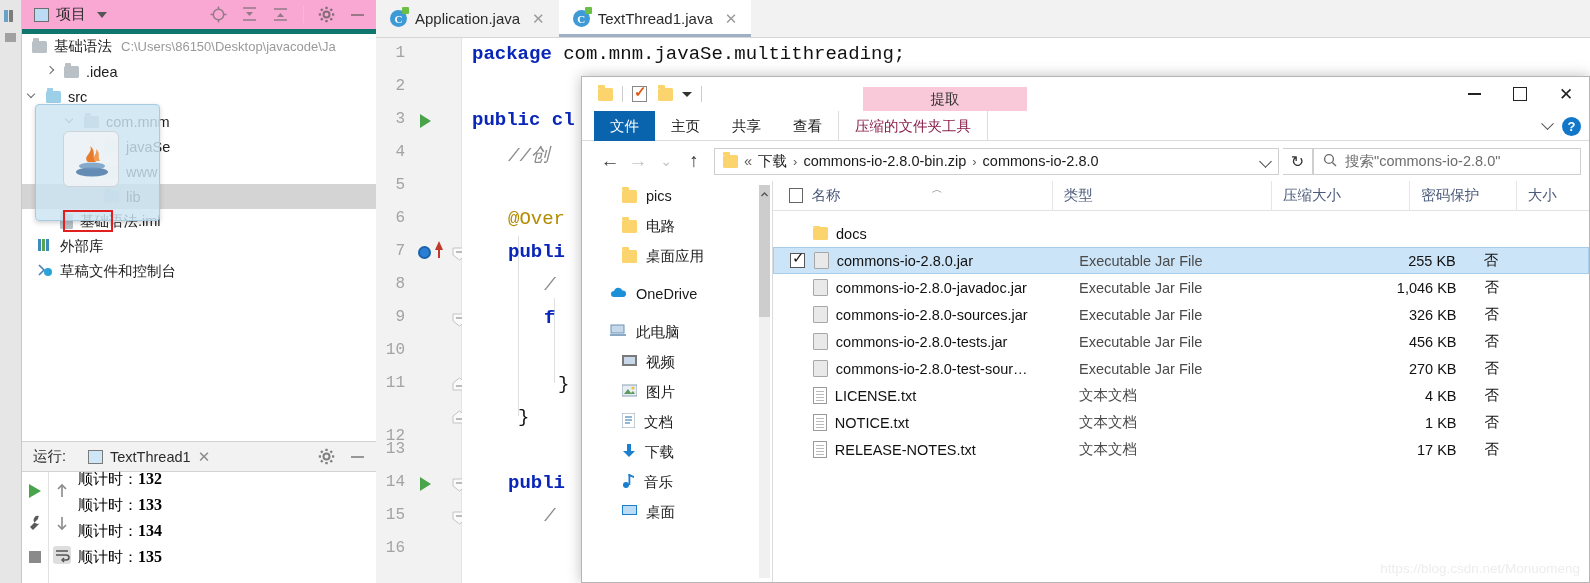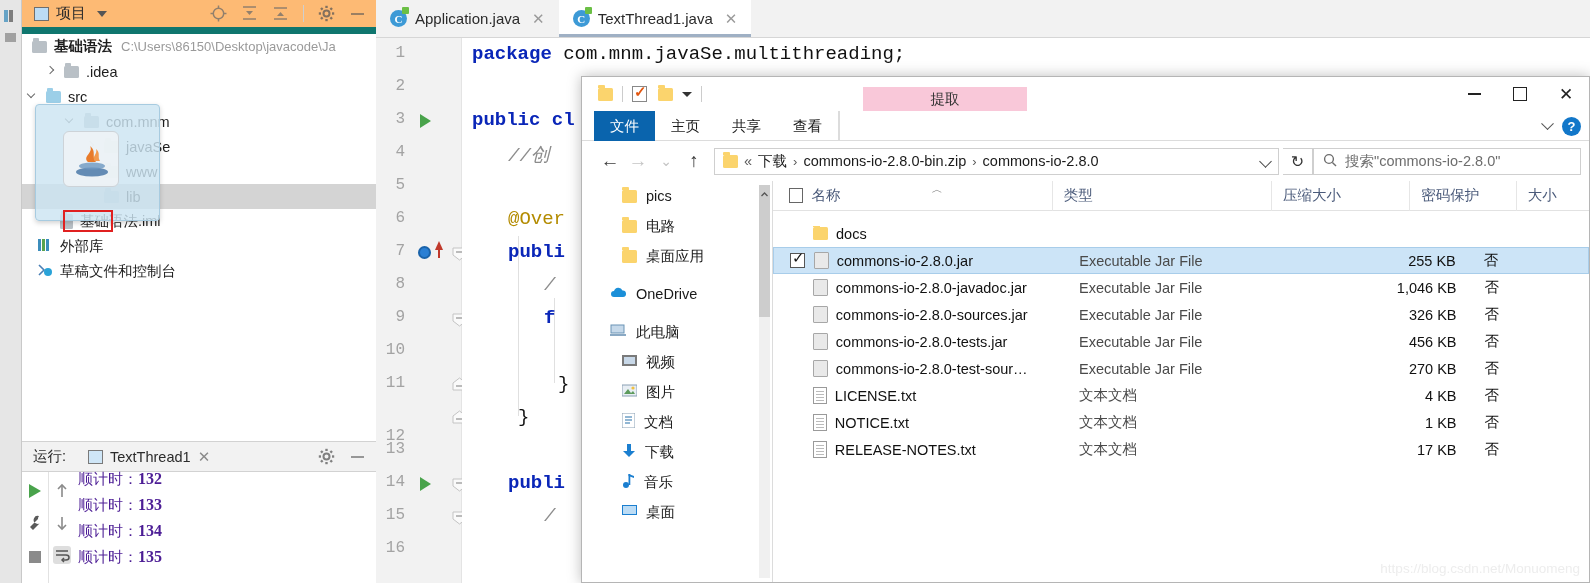--- a/index.html
+++ b/index.html
@@ -9,21 +9,21 @@
 
   
   .ide { position:absolute; inset:0; background:#fff; }
 
   .left-strip { position:absolute; left:0; top:0; width:22px; height:583px;
                 background:#e6e6e6; border-right:1px solid #c9c9c9; }
   .strip-ic { position:absolute; left:3px; width:16px; height:16px; opacity:.75; }
 
   
   .proj-head { position:absolute; left:22px; top:0; width:354px; height:34px;
-               background:#fdba74; border-bottom:7px solid #0f766e;
+               background:#f9a8d4; border-bottom:5px solid #0f766e;
                display:flex; align-items:center; }
   .proj-title { display:flex; align-items:center; gap:7px; margin-left:12px; }
   .proj-sq { width:15px; height:14px; border:1.4px solid #6e6e6e; background:#bcdcf5; }
   .proj-lbl { font-size:15px; color:#2b2b2b; }
   .caret-dn { width:0;height:0;border-left:5px solid transparent;border-right:5px solid transparent;
               border-top:6px solid #555; margin-left:4px; }
   .head-tools { margin-left:auto; display:flex; align-items:center; gap:14px; margin-right:10px; }
   .ht { width:17px; height:17px; position:relative; opacity:.72; cursor:pointer; }
   .sep-v { width:1px; height:17px; background:#cfcfcf; }
 
@@ -37,21 +37,21 @@
                 transform:rotate(-45deg); }
   .arw.open::before{ transform:rotate(45deg); left:2px; top:1px;}
   .arw.none::before{ display:none; }
   .fold { width:15px; height:12px; border-radius:1.5px; flex:0 0 auto; position:relative; }
   .fold::before{ content:""; position:absolute; left:1px; top:-3px; width:6px; height:3px; border-radius:1px 1px 0 0; background:inherit;}
   .f-blue{ background:#9ccfe8; } .f-orange{ background:#f0a878; } .f-gray{ background:#b9c0c6;}
   .row .tx { margin-left:7px; }
   .row.hl-yellow { background:#fcf8e4; }
   .row.hl-gray { background:#d4d4d4; }
   .muted { color:#9a9a9a; font-size:13px; margin-left:9px; }
-  .b { font-weight:bold;text-align:right; }
+  .b { font-weight:normal;text-align:right; }
 
   
   .drag-box { position:absolute; left:35px; top:104px; width:125px; height:117px;
               background:rgba(204,228,242,.82); border:1px solid #a7cbe0; border-radius:4px;
               box-shadow:0 2px 5px rgba(0,0,0,.18); }
   .drag-ico { position:absolute; left:63px; top:131px; width:56px; height:56px;
               background:rgba(240,243,246,.86); border:1px solid #cdd3d8; border-radius:6px; }
   .drag-ico svg { position:absolute; left:6px; top:6px; }
   .lib-outline { position:absolute; left:63px; top:210px; width:50px; height:22px;
                  border:2px solid #e02020; }
@@ -64,21 +64,21 @@
   .run-tab { display:flex; align-items:center; gap:7px; margin-left:22px; position:relative; }
   .run-tab::after{ content:""; position:absolute; left:-6px; bottom:-9px; right:-22px; height:3px; background:#a6b4c4; }
   .run-sq { width:15px; height:14px; border:1.4px solid #7a7a7a; background:#cfe6f7; }
   .xclose { color:#8a8a8a; font-size:15px; }
   .run-tools { margin-left:auto; display:flex; align-items:center; gap:14px; margin-right:10px; }
 
   .run-body { position:absolute; left:22px; top:472px; width:354px; height:111px; background:#fff; }
   .run-side { position:absolute; left:0; top:0; width:26px; height:111px; }
   .run-side2 { position:absolute; left:26px; top:0; width:26px; height:111px; border-left:1px solid #e2e2e2;}
   .rbtn { position:absolute; left:4px; width:18px; height:18px; }
-  .console { position:absolute; left:56px; top:-6px; font-size:15px; color:#4c1d95;
+  .console { position:absolute; left:56px; top:-6px; font-size:15px; color:#000000;
              font-family:"Liberation Serif", serif; }
   .cline { height:26px; line-height:26px; }
   .cline b { font-weight:bold; font-size:16px; }
 
   
   .ed-tabs { position:absolute; left:376px; top:0; width:1214px; height:38px;
              background:#f2f2f2; border-bottom:1px solid #d6d6d6; display:flex; align-items:flex-end; }
   .ed-tab { height:37px; display:flex; align-items:center; gap:8px; padding:0 14px;
             font-size:15px; color:#2b2b2b; position:relative; }
   .ed-tab.active { background:#fff; }
@@ -533,20 +533,21 @@
    </div>
 
    <div class="ribbon">
      <div class="ctx-hdr">提取</div>
      <div class="rb-tabs">
        <span class="rb file">文件</span>
        <span class="rb">主页</span>
        <span class="rb">共享</span>
        <span class="rb">查看</span>
        <span class="rb-div"></span>
+       <span class="rb ctx">压缩的文件夹工具</span>
        <span class="rb-div"></span>
      </div>
      <div class="rb-right">
        <span class="chev-sm"></span>
        <span class="help">?</span>
      </div>
    </div>
 
    <div class="navbar">
      <span class="nvb" style="margin-left:14px;">←</span>

